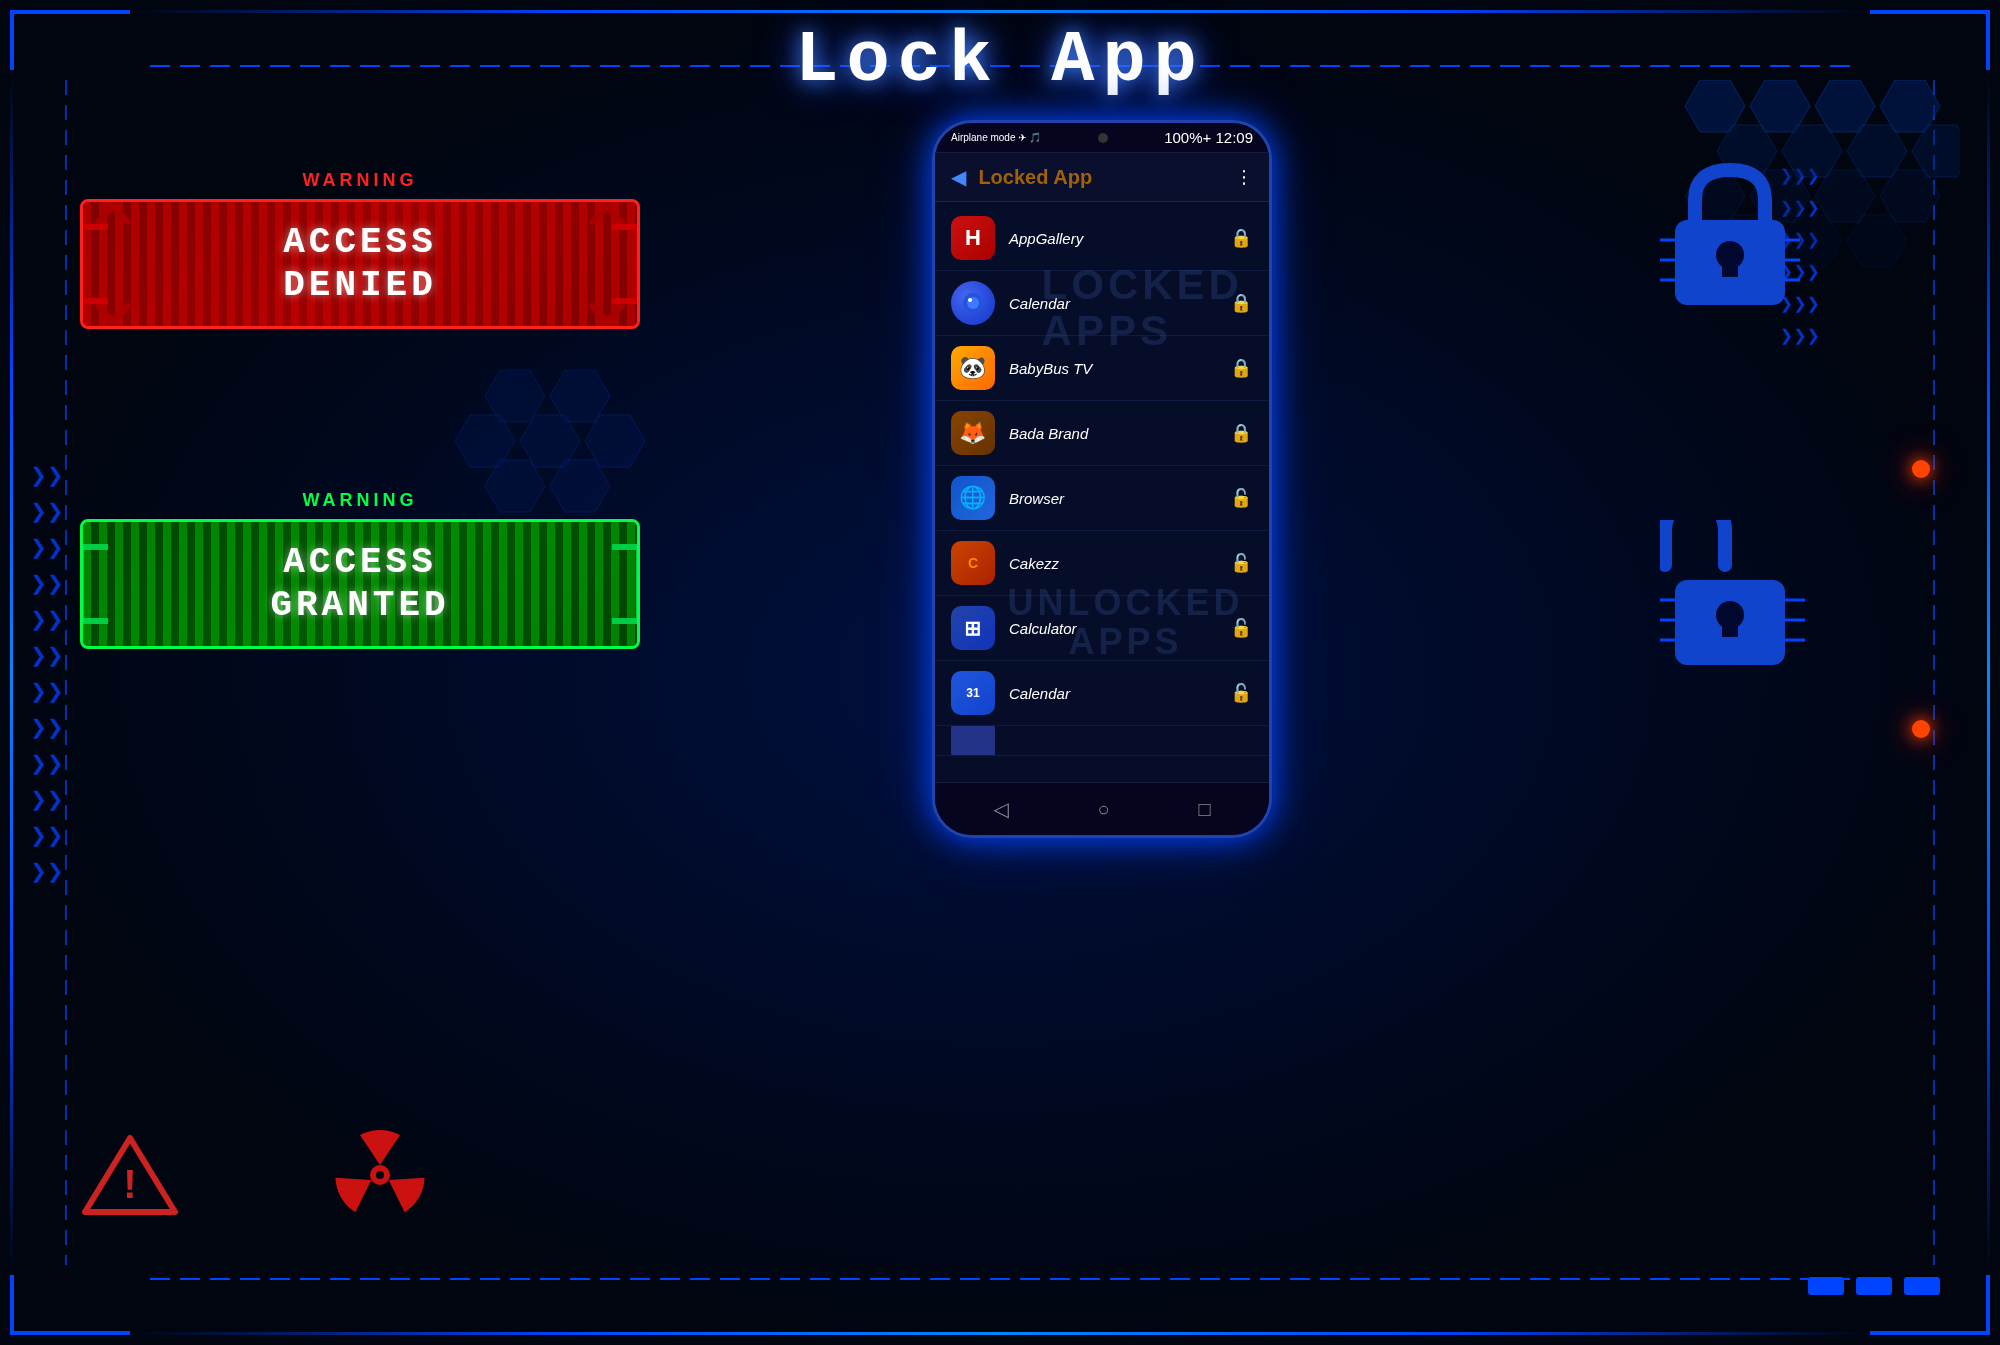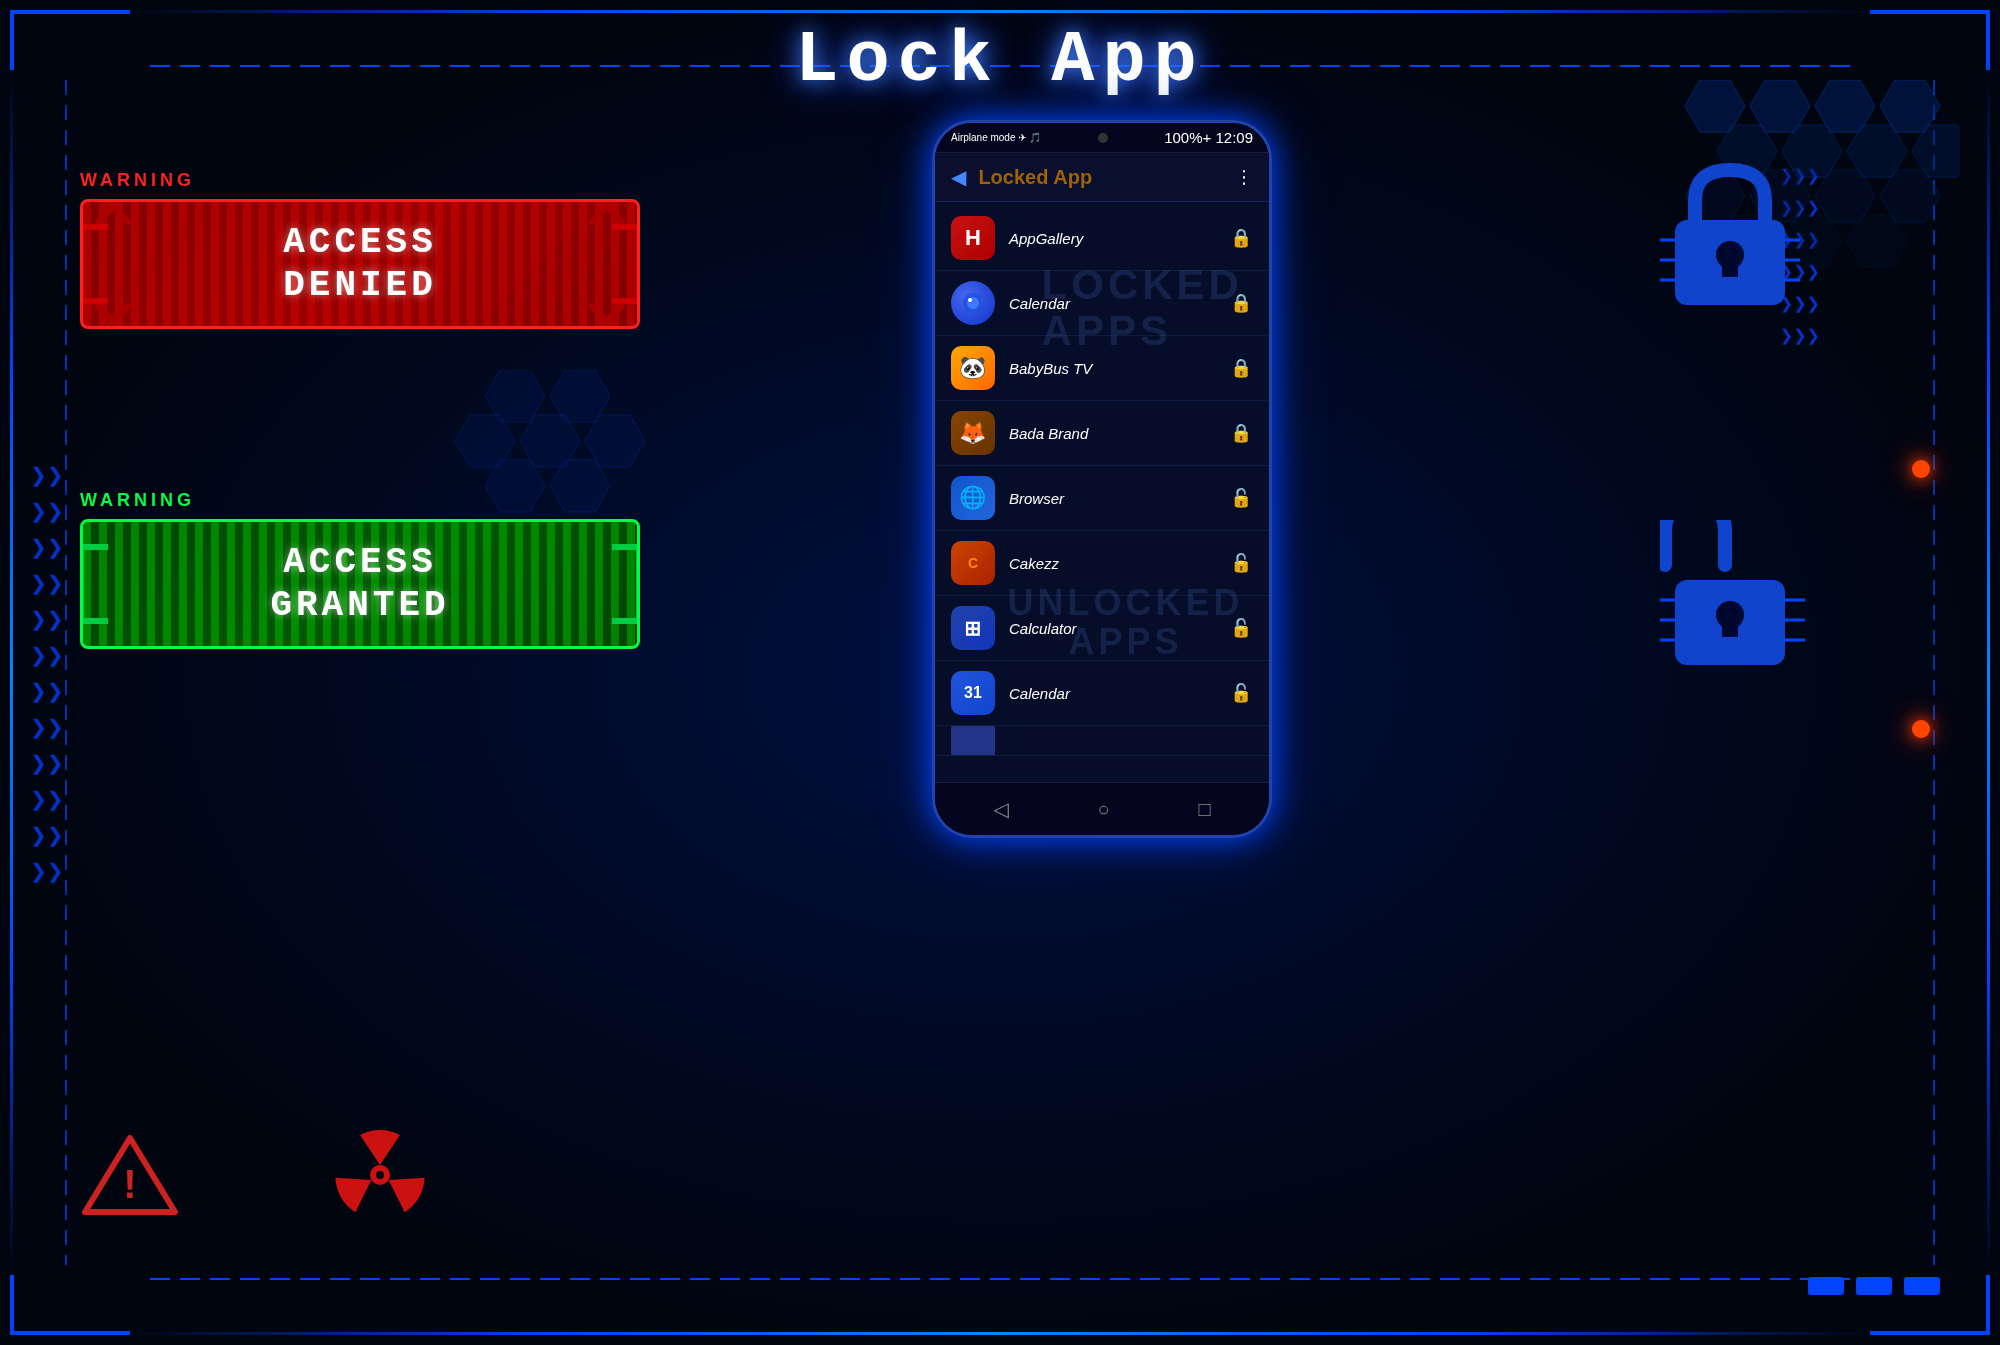--- a/index.html
+++ b/index.html
@@ -112,20 +112,21 @@
 
     
     .access-denied-section {
       position: absolute;
       top: 170px;
       left: 80px;
       width: 560px;
     }
 
     .warning-label {
+      text-align: center;
       font-size: 18px;
       font-weight: bold;
       letter-spacing: 4px;
       margin-bottom: 8px;
     }
     .warning-label.red { color: #ff2020; }
     .warning-label.green { color: #00ff44; }
 
     .banner {
       position: relative;
@@ -732,21 +733,21 @@
         <span class="lock-icon-small unlocked">🔓</span>
       </div>
 
       <div class="app-item">
         <div class="app-icon app-icon-calculator" style="font-size:20px;">⊞</div>
         <span class="app-name">Calculator</span>
         <span class="lock-icon-small unlocked">🔓</span>
       </div>
 
       <div class="app-item">
-        <div class="app-icon app-icon-calendar" style="font-size:16px;font-weight:bold;">31</div>
+        <div class="app-icon app-icon-calendar" style="font-size:12px;font-weight:bold;">31</div>
         <span class="app-name">Calendar</span>
         <span class="lock-icon-small unlocked">🔓</span>
       </div>
 
       <div class="app-item" style="height:30px;overflow:hidden;">
         <div class="app-icon" style="background:#223388;width:44px;height:44px;border-radius:10px;"></div>
       </div>
     </div>
 
     <div class="nav-bar">

